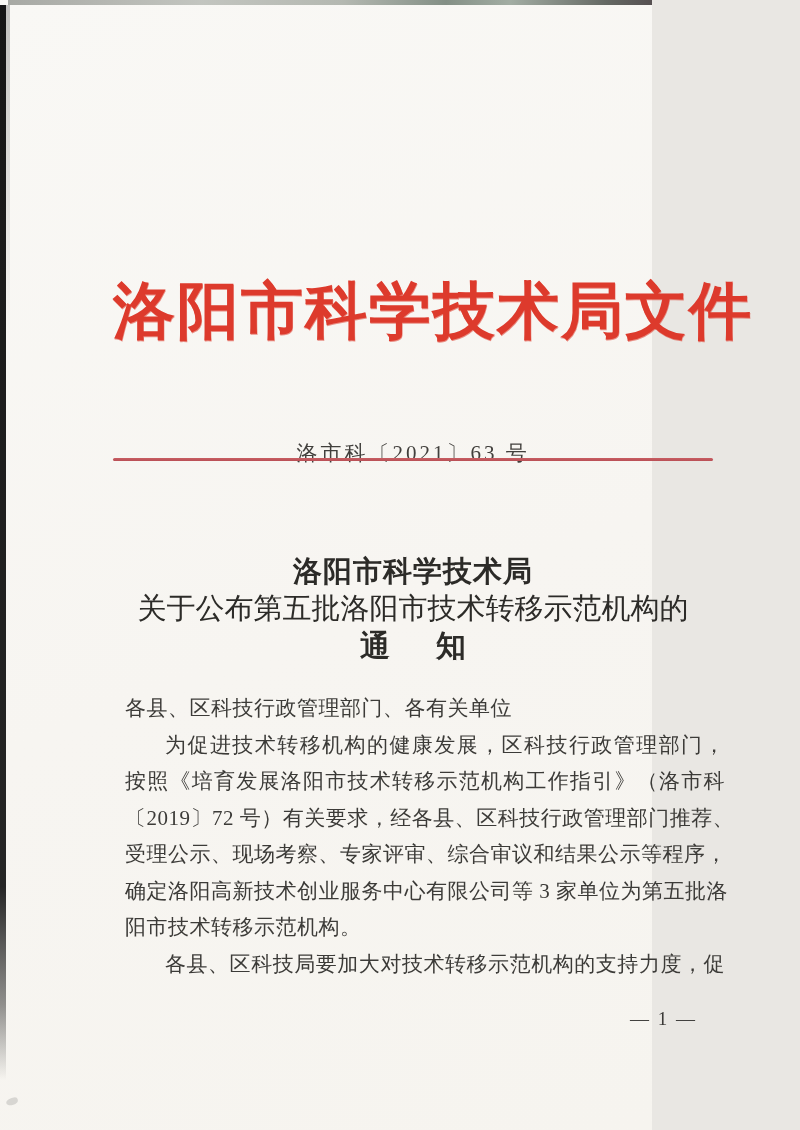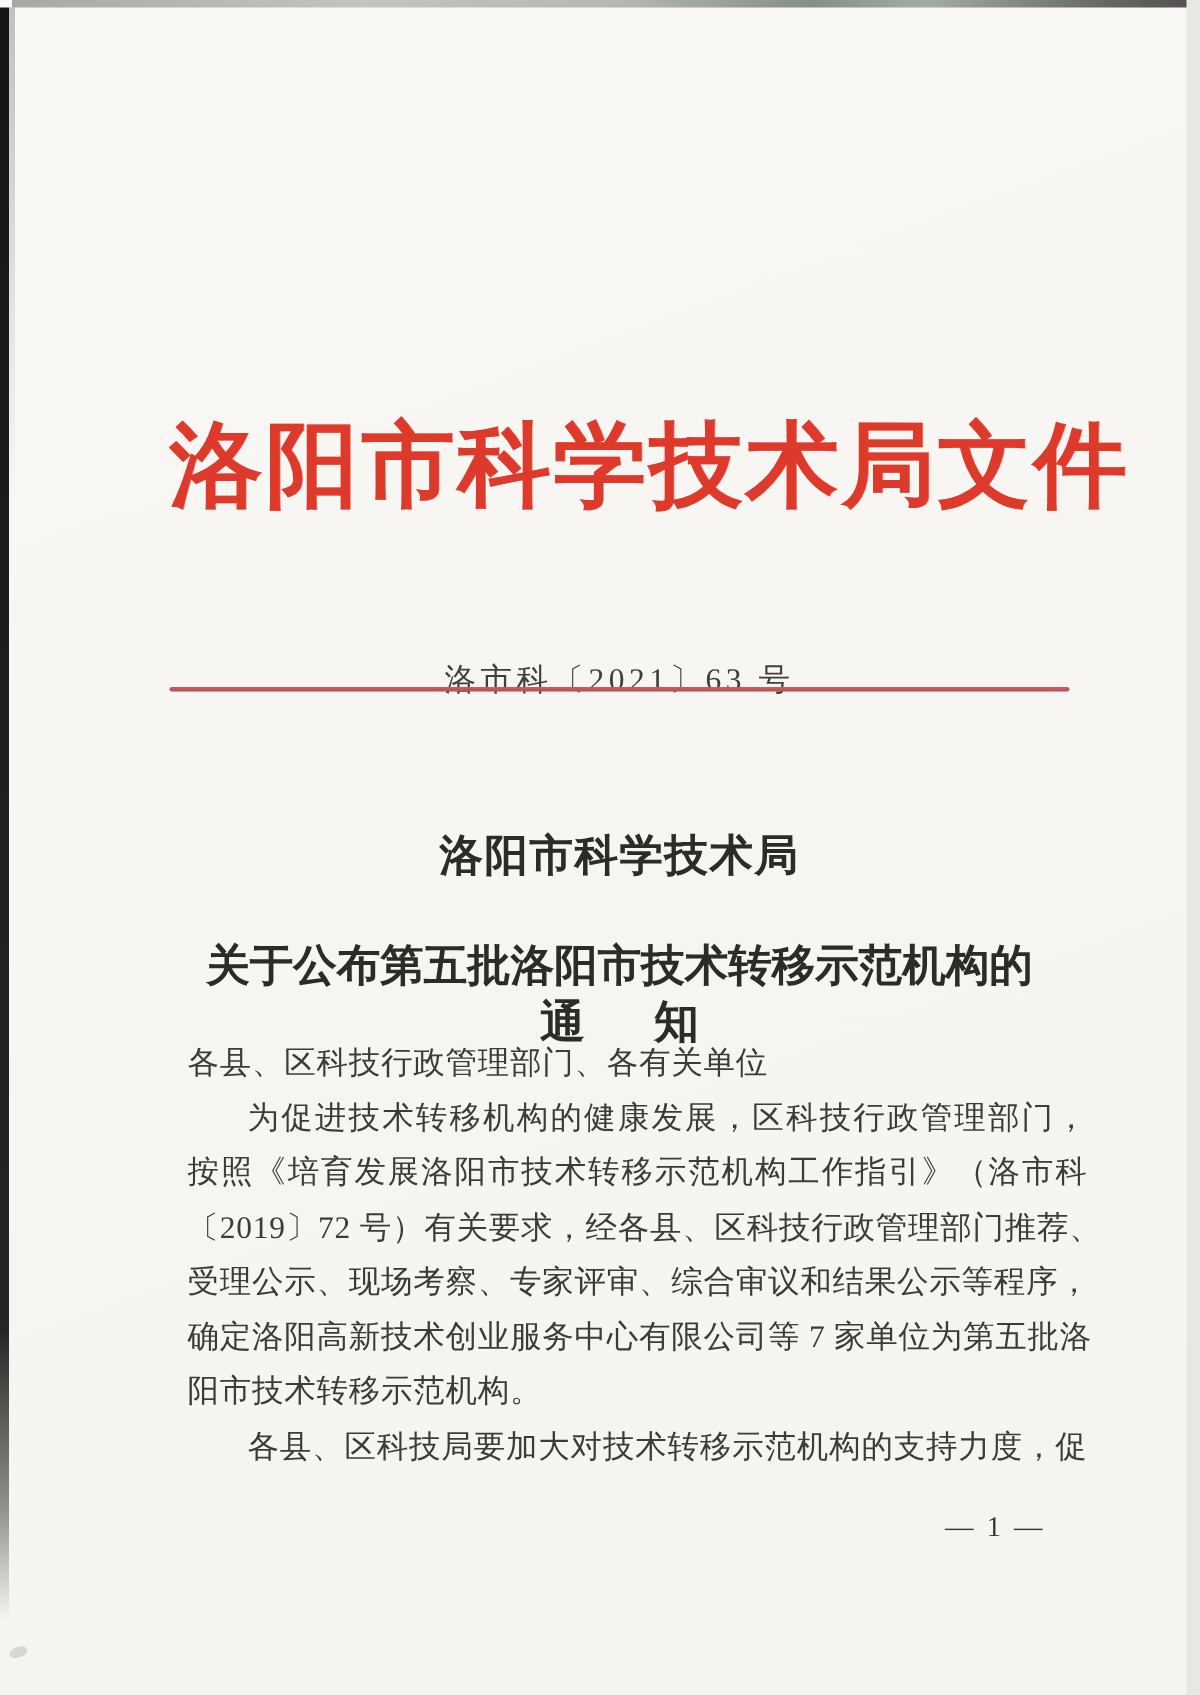--- a/index.html
+++ b/index.html
@@ -3,21 +3,21 @@
 <meta charset="utf-8">
 <style>
   * { margin: 0; padding: 0; box-sizing: border-box; }
   html, body { width: 800px; height: 1130px; overflow: hidden; }
   body {
     font-family: "Liberation Serif", "DejaVu Serif", serif;
     background: #e9e7e3;
   }
   .page {
     position: relative;
-    width: 791px;
+    width: 652px;
     height: 1130px;
     background: linear-gradient(160deg, #f9f8f5 0%, #f7f5f1 55%, #f6f4ef 100%);
   }
   
   .edge-top {
     position: absolute; left: 8px; top: 0; right: 0; height: 5px;
     background: linear-gradient(90deg,#999b96 0%,#b9bcb6 30%,#a8ada5 52%,#6f7d72 68%,#93a095 78%,#4a4f4a 93%,#3a3335 100%);
     opacity: .85;
   }
   .edge-left {
@@ -58,21 +58,21 @@
     position: absolute; top: 458px; left: 0; width: 600px; height: 3px;
     background: linear-gradient(180deg, #c85e63, #b94f55);
     border-radius: 2px;
   }
 
   .title-block { position: absolute; top: 524px; left: 0; width: 600px; text-align: center; color: #2c2b28; }
   .title-line1 {
     font-size: 29px; line-height: 37px; font-weight: bold; letter-spacing: 1px; white-space: nowrap; margin-top: 29px;
   }
   .title-line2 {
-    font-size: 29px; line-height: 37px; font-weight: bold; letter-spacing: 0; white-space: nowrap; margin-top: 36px;
+    font-size: 29px; line-height: 37px; font-weight: normal; letter-spacing: 0; white-space: nowrap;
   }
   .title-line3 {
     font-size: 30px; line-height: 38px; font-weight: bold; white-space: nowrap;
   }
   .title-gap { display: inline-block; width: 46px; }
 
   .body-block {
     position: absolute; top: 690px; left: 12px; width: 600px;
     color: #3c3b38;
   }
@@ -122,21 +122,21 @@
       <div class="title-line2">关于公布第五批洛阳市技术转移示范机构的</div>
       <div class="title-line3"><span>通</span><span class="title-gap"></span><span>知</span></div>
     </div>
 
     <div class="body-block">
       <div class="line">各县、区科技行政管理部门、各有关单位</div>
       <div class="line indent full">为促进技术转移机构的健康发展，区科技行政管理部门，</div>
       <div class="line full">按照《培育发展洛阳市技术转移示范机构工作指引》（洛市科</div>
       <div class="line full">〔2019〕72 号）有关要求，经各县、区科技行政管理部门推荐、</div>
       <div class="line full">受理公示、现场考察、专家评审、综合审议和结果公示等程序，</div>
-      <div class="line full">确定洛阳高新技术创业服务中心有限公司等 7 家单位为第五批洛</div>
+      <div class="line full">确定洛阳高新技术创业服务中心有限公司等 3 家单位为第五批洛</div>
       <div class="line">阳市技术转移示范机构。</div>
       <div class="line indent full">各县、区科技局要加大对技术转移示范机构的支持力度，促</div>
     </div>
 
     <div class="page-number">— 1 —</div>
 
   </div>
 </div>
 
 </body></html>

